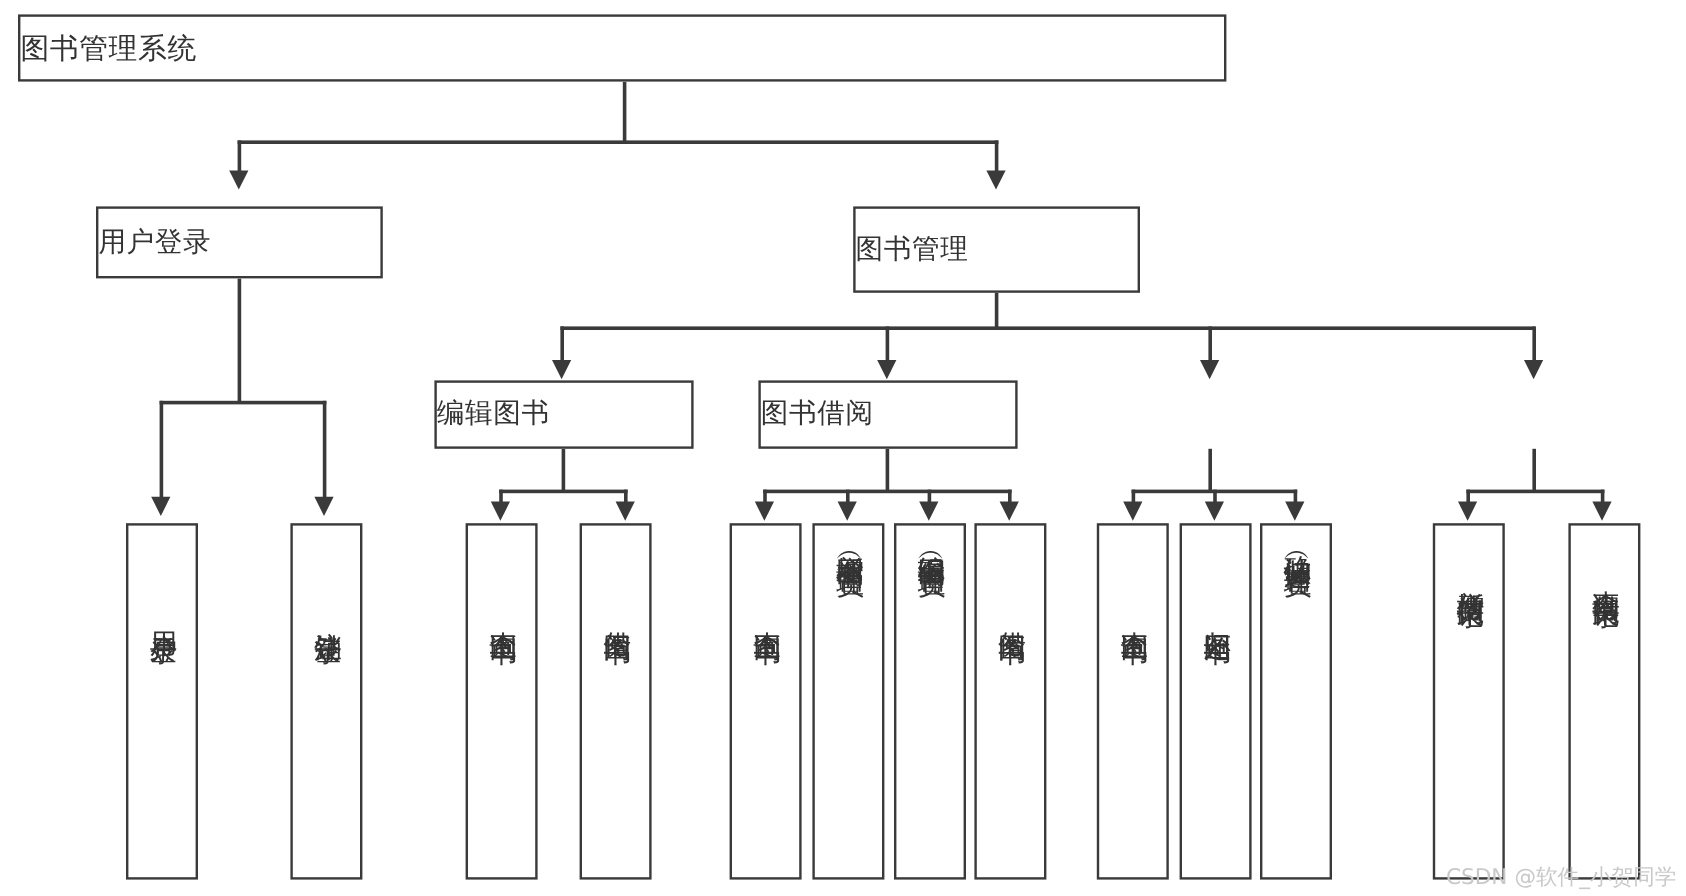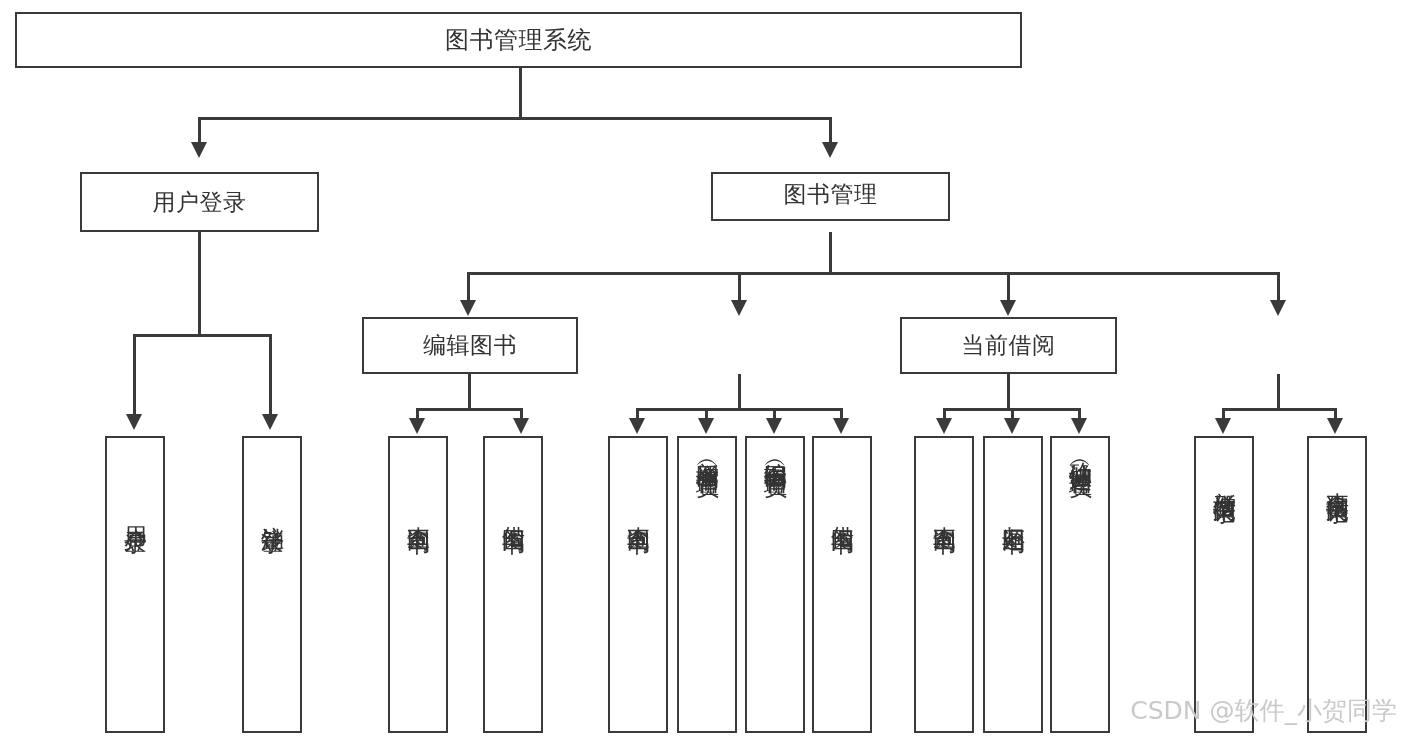--- a/index.html
+++ b/index.html
@@ -21,21 +21,20 @@
     width: 1405px;
     height: 747px;
   }
   .node {
     position: absolute;
     box-sizing: border-box;
     background: #ffffff;
     border: 2px solid #3a3a3a;
     display: flex;
     align-items: center;
-    justify-content: center;
     color: #333333;
     z-index: 2;
   }
   .node .label {
     color: #333333;
     letter-spacing: 0.5px;
     line-height: 1.0;
     white-space: nowrap;
   }
   
@@ -72,22 +71,22 @@
     width: 0;
     height: 0;
     border-left: 8px solid transparent;
     border-right: 8px solid transparent;
     border-top: 16px solid #3a3a3a;
     z-index: 1;
   }
   #watermark {
     position: absolute;
     right: 8px;
-    bottom: 20px;
-    font-size: 25px;
+    bottom: 4px;
+    font-size: 18px;
     color: #c9c9c9;
     white-space: nowrap;
     z-index: 3;
     font-family: "DejaVu Sans", "Liberation Sans", sans-serif;
     text-align: center;
   }
 </style>
 </head>
 <body>
 
@@ -104,21 +103,21 @@
   <div class="ln vln" style="left:198px; top:117px; width:3px; height:28px;"></div>
   <div class="arrow" style="left:191px; top:142px;"></div>
 
   <div class="ln vln" style="left:829px; top:117px; width:3px; height:28px;"></div>
   <div class="arrow" style="left:822px; top:142px;"></div>
 
   <div class="node h" style="left:80px; top:172px; width:239px; height:60px;">
     <span class="label">用户登录</span>
   </div>
 
-  <div class="node h" style="left:711px; top:172px; width:239px; height:49px;font-family:Liberation Mono, monospace;">
+  <div class="node h" style="left:711px; top:172px; width:239px; height:72px;">
     <span class="label">图书管理</span>
   </div>
 
   <div class="ln vln" style="left:198px; top:232px; width:3px; height:104px;"></div>
   <div class="ln hln" style="left:133px; top:334px; width:139px; height:3px;"></div>
   <div class="ln vln" style="left:133px; top:334px; width:3px; height:82px;"></div>
   <div class="arrow" style="left:126px; top:414px;"></div>
   <div class="ln vln" style="left:269px; top:334px; width:3px; height:82px;"></div>
   <div class="arrow" style="left:262px; top:414px;"></div>
 
@@ -133,22 +132,22 @@
 
   <div class="ln vln" style="left:1007px; top:272px; width:3px; height:30px;"></div>
   <div class="arrow" style="left:1000px; top:300px;"></div>
 
   <div class="ln vln" style="left:1277px; top:272px; width:3px; height:30px;"></div>
   <div class="arrow" style="left:1270px; top:300px;"></div>
 
   <div class="node h" style="left:362px; top:317px; width:216px; height:57px;">
     <span class="label">编辑图书</span>
   </div>
-  <div class="node h" style="left:900px; top:317px; width:217px; height:57px;">
-    <span class="label">当前借阅</span>
+  <div class="node h" style="left:632px; top:317px; width:216px; height:57px;">
+    <span class="label">图书借阅</span>
   </div>
 
   <div class="ln vln" style="left:468px; top:374px; width:3px; height:36px;"></div>
   <div class="ln hln" style="left:416px; top:408px; width:107px; height:3px;"></div>
   <div class="ln vln" style="left:416px; top:408px; width:3px; height:12px;"></div>
   <div class="arrow" style="left:409px; top:418px;"></div>
   <div class="ln vln" style="left:520px; top:408px; width:3px; height:12px;"></div>
   <div class="arrow" style="left:513px; top:418px;"></div>
 
   <div class="ln vln" style="left:738px; top:374px; width:3px; height:36px;"></div>

